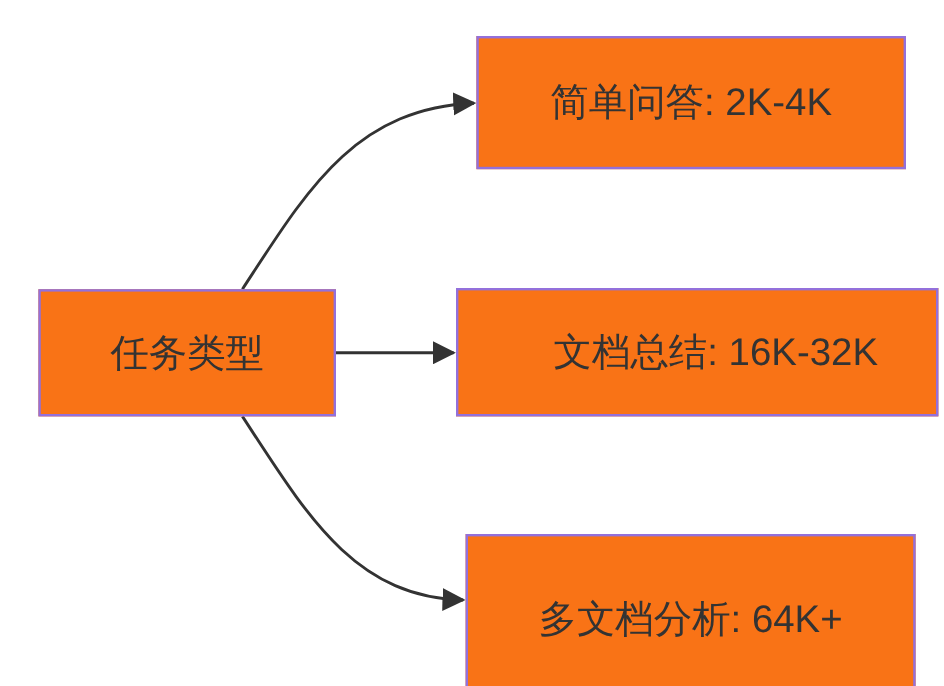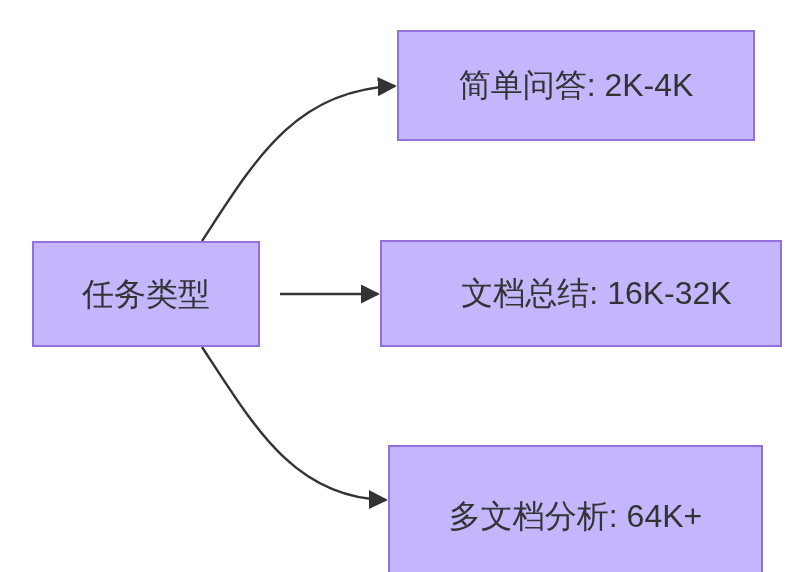--- a/index.html
+++ b/index.html
@@ -23,32 +23,32 @@
     height: 572px;
   }
   .edge {
     fill: none;
     stroke: #333333;
     stroke-width: 2.4px;
   }
   .node {
     position: absolute;
     box-sizing: border-box;
-    background: #c4b5fd;
+    background: #f97316;
     border: 2.5px solid #9370DB;
     display: flex;
     align-items: center;
     justify-content: center;
     color: #333333;
     font-size: 32px;
     line-height: 1.2;
     white-space: nowrap;
     text-align: center;
   }
-  .node-root     { left: 32px;  top: 241px; width: 228px; height: 106px; }
+  .node-root     { left: 32px;  top: 241px; width: 248px; height: 106px; }
   .node-qa       { left: 397px; top: 30px;  width: 358px; height: 111px; }
   .node-summary  { left: 380px; top: 240px; width: 402px; height: 107px; padding-left: 31px; }
   .node-multidoc { left: 388px; top: 445px; width: 375px; height: 142px; }
 </style>
 </head>
 <body>
 
 <div class="canvas">
 
   <svg class="edges" viewBox="0 0 787 572" xmlns="http://www.w3.org/2000/svg" aria-hidden="true">

